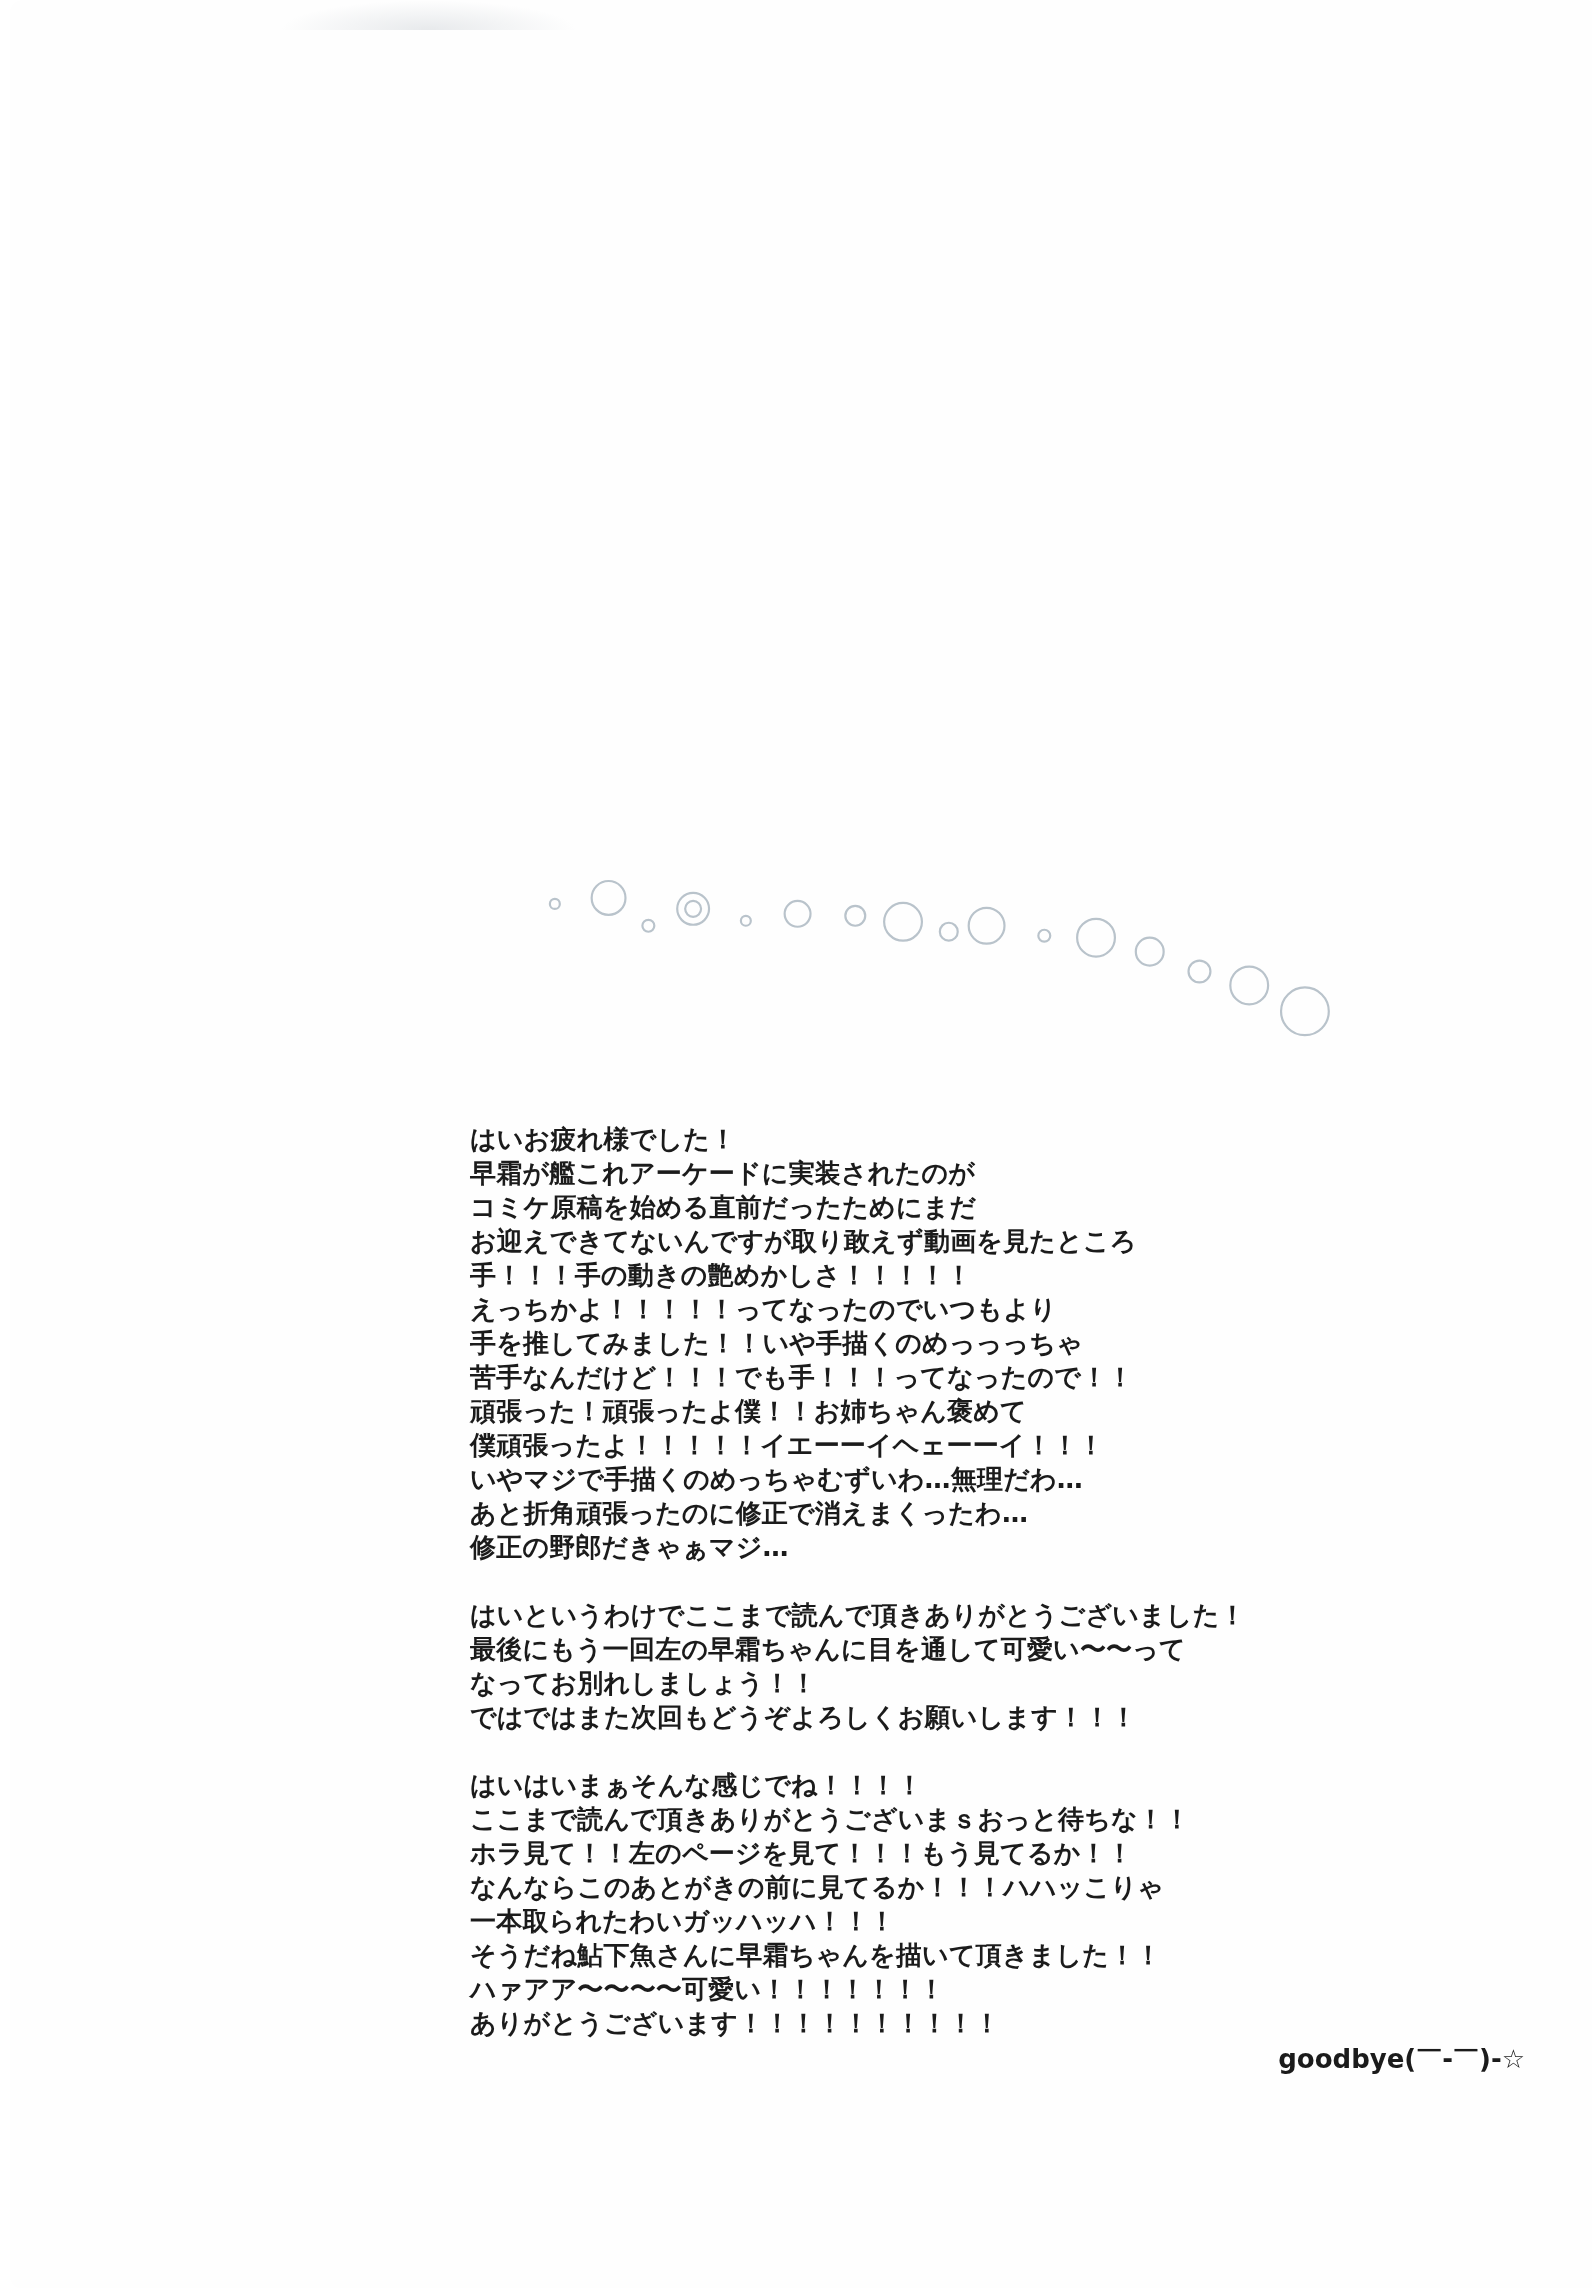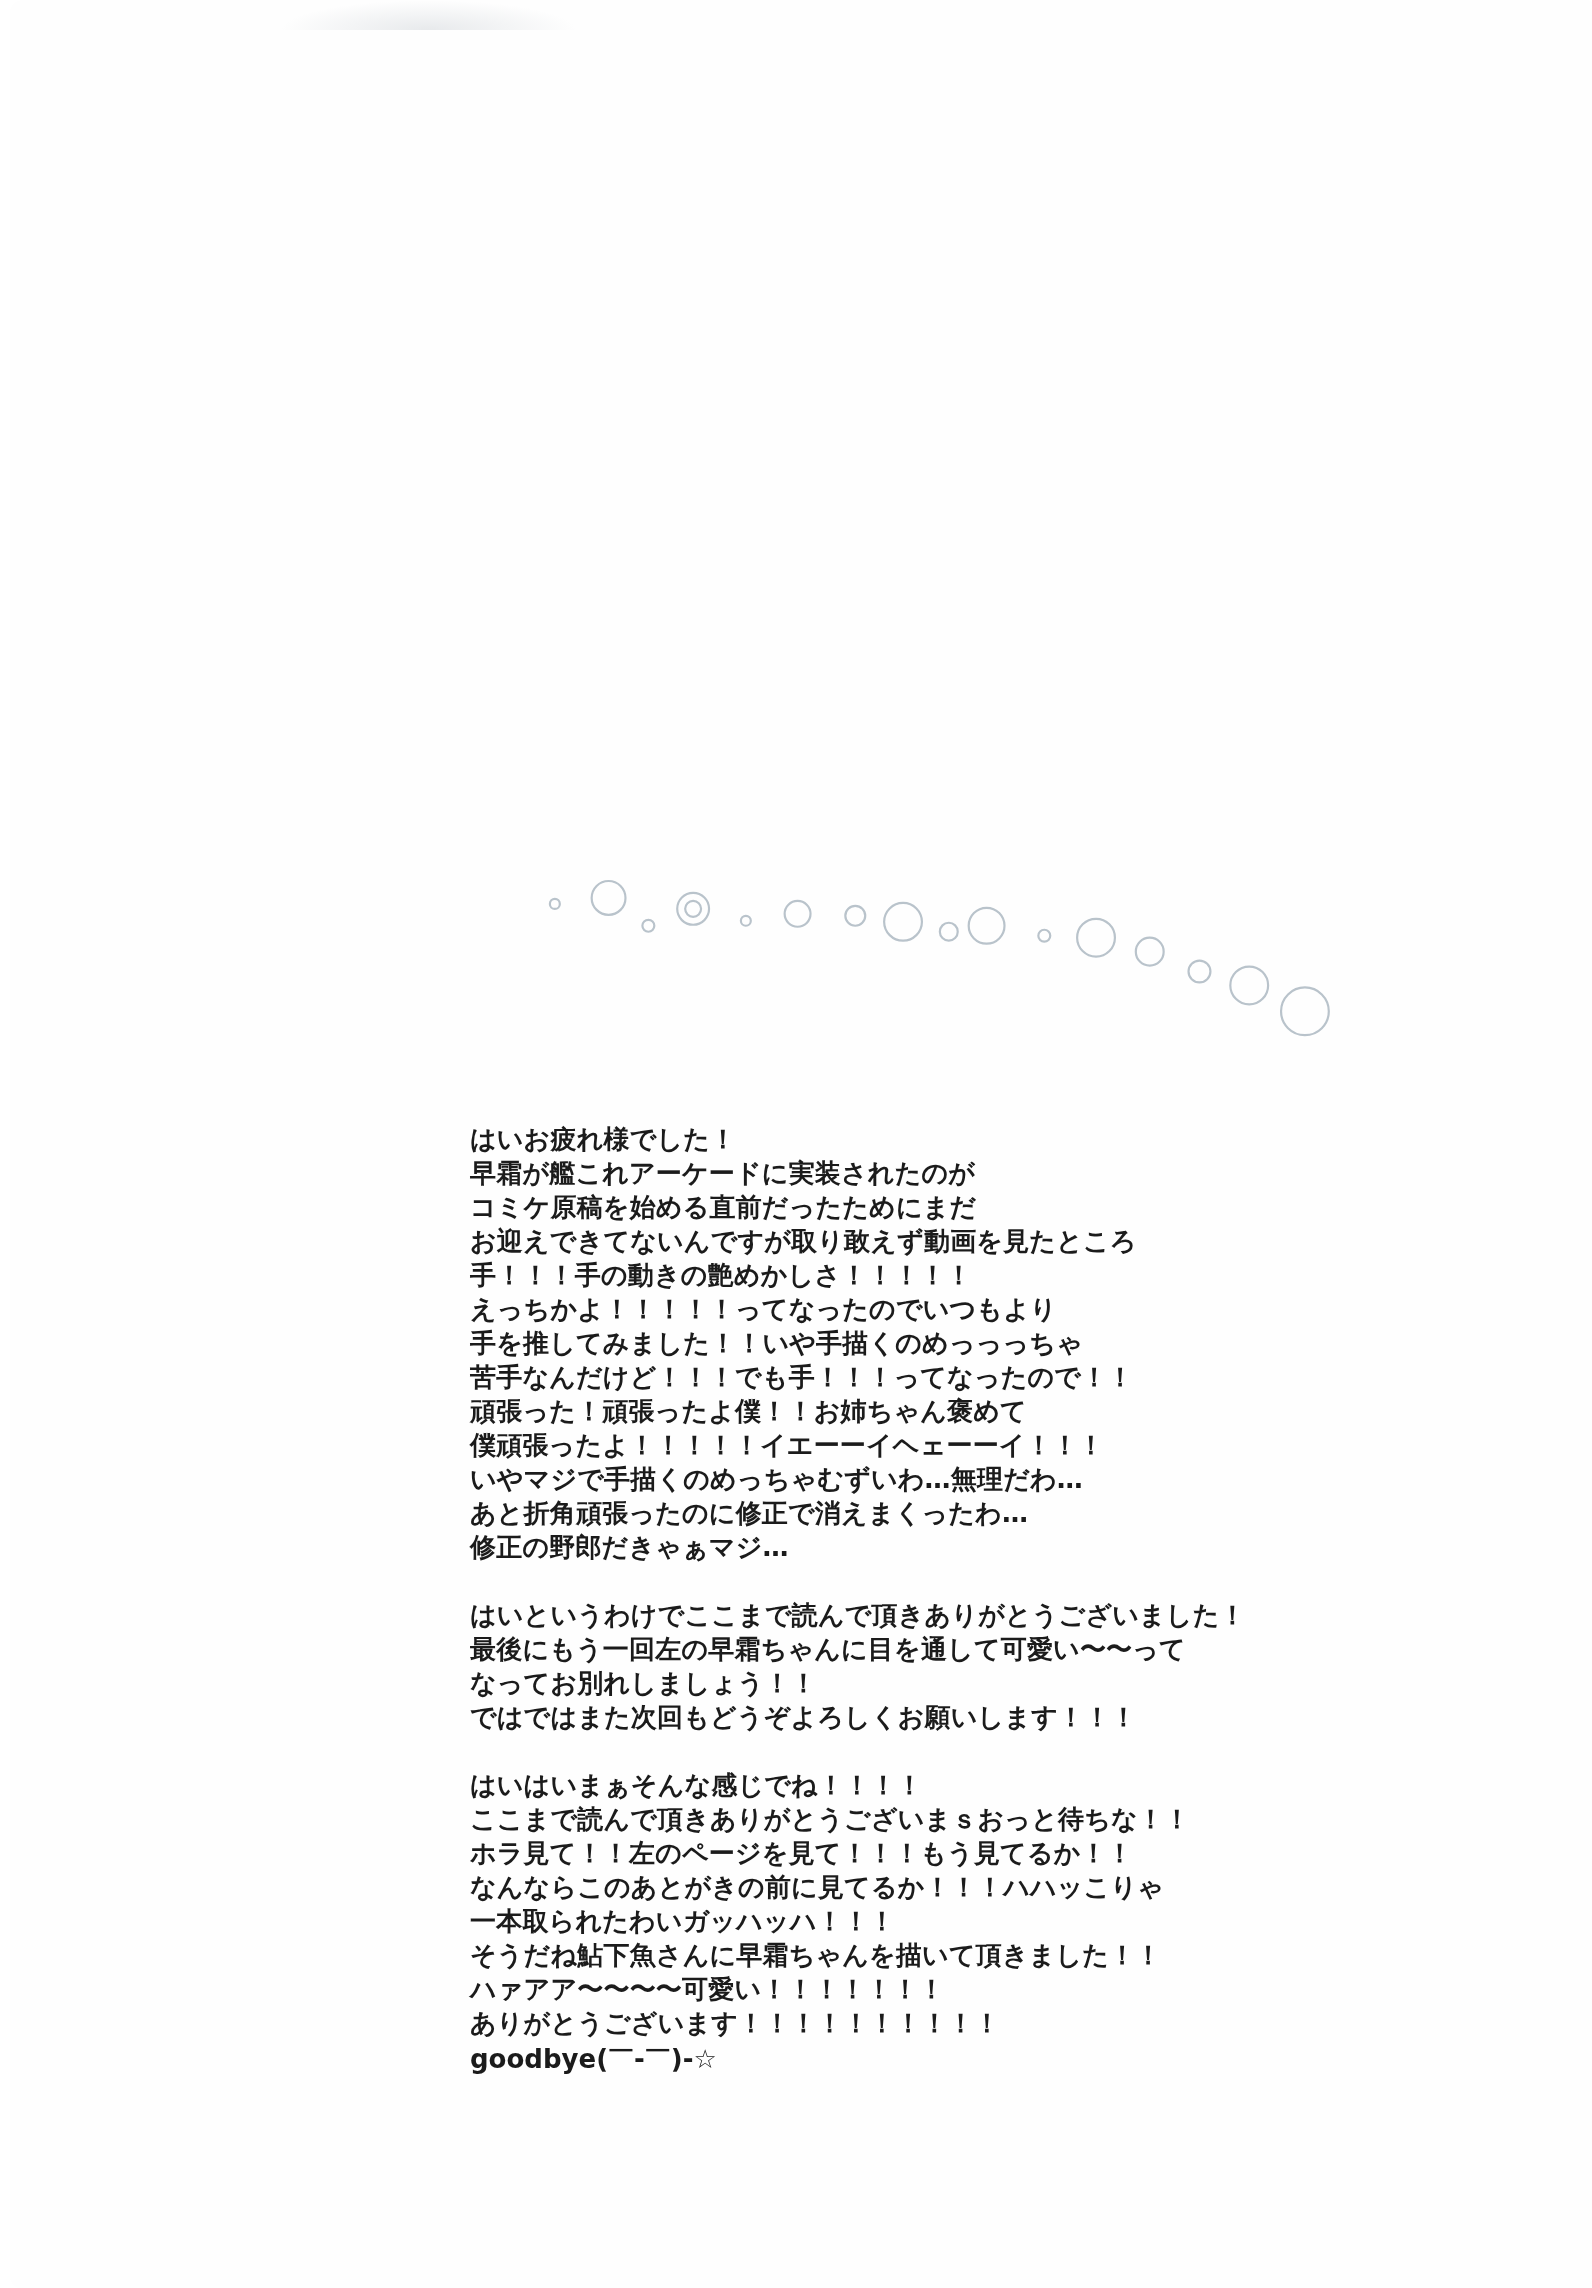--- a/index.html
+++ b/index.html
@@ -63,20 +63,21 @@
     font-family: "DejaVu Sans", "Liberation Sans", sans-serif;
     font-weight: 700;
   }
   .para + .para { margin-top: 34px; }
   .sig {
     margin-top: 2px;
     font-size: 26px;
     line-height: 34px;
     font-family: "DejaVu Sans", "Liberation Sans", sans-serif;
     font-weight: 700;
+    text-align: right;
   }
 </style>
 </head>
 <body>
 
 <div class="page">
 
   <div class="scan-smudge"></div>
 
   <div class="bubbles">

